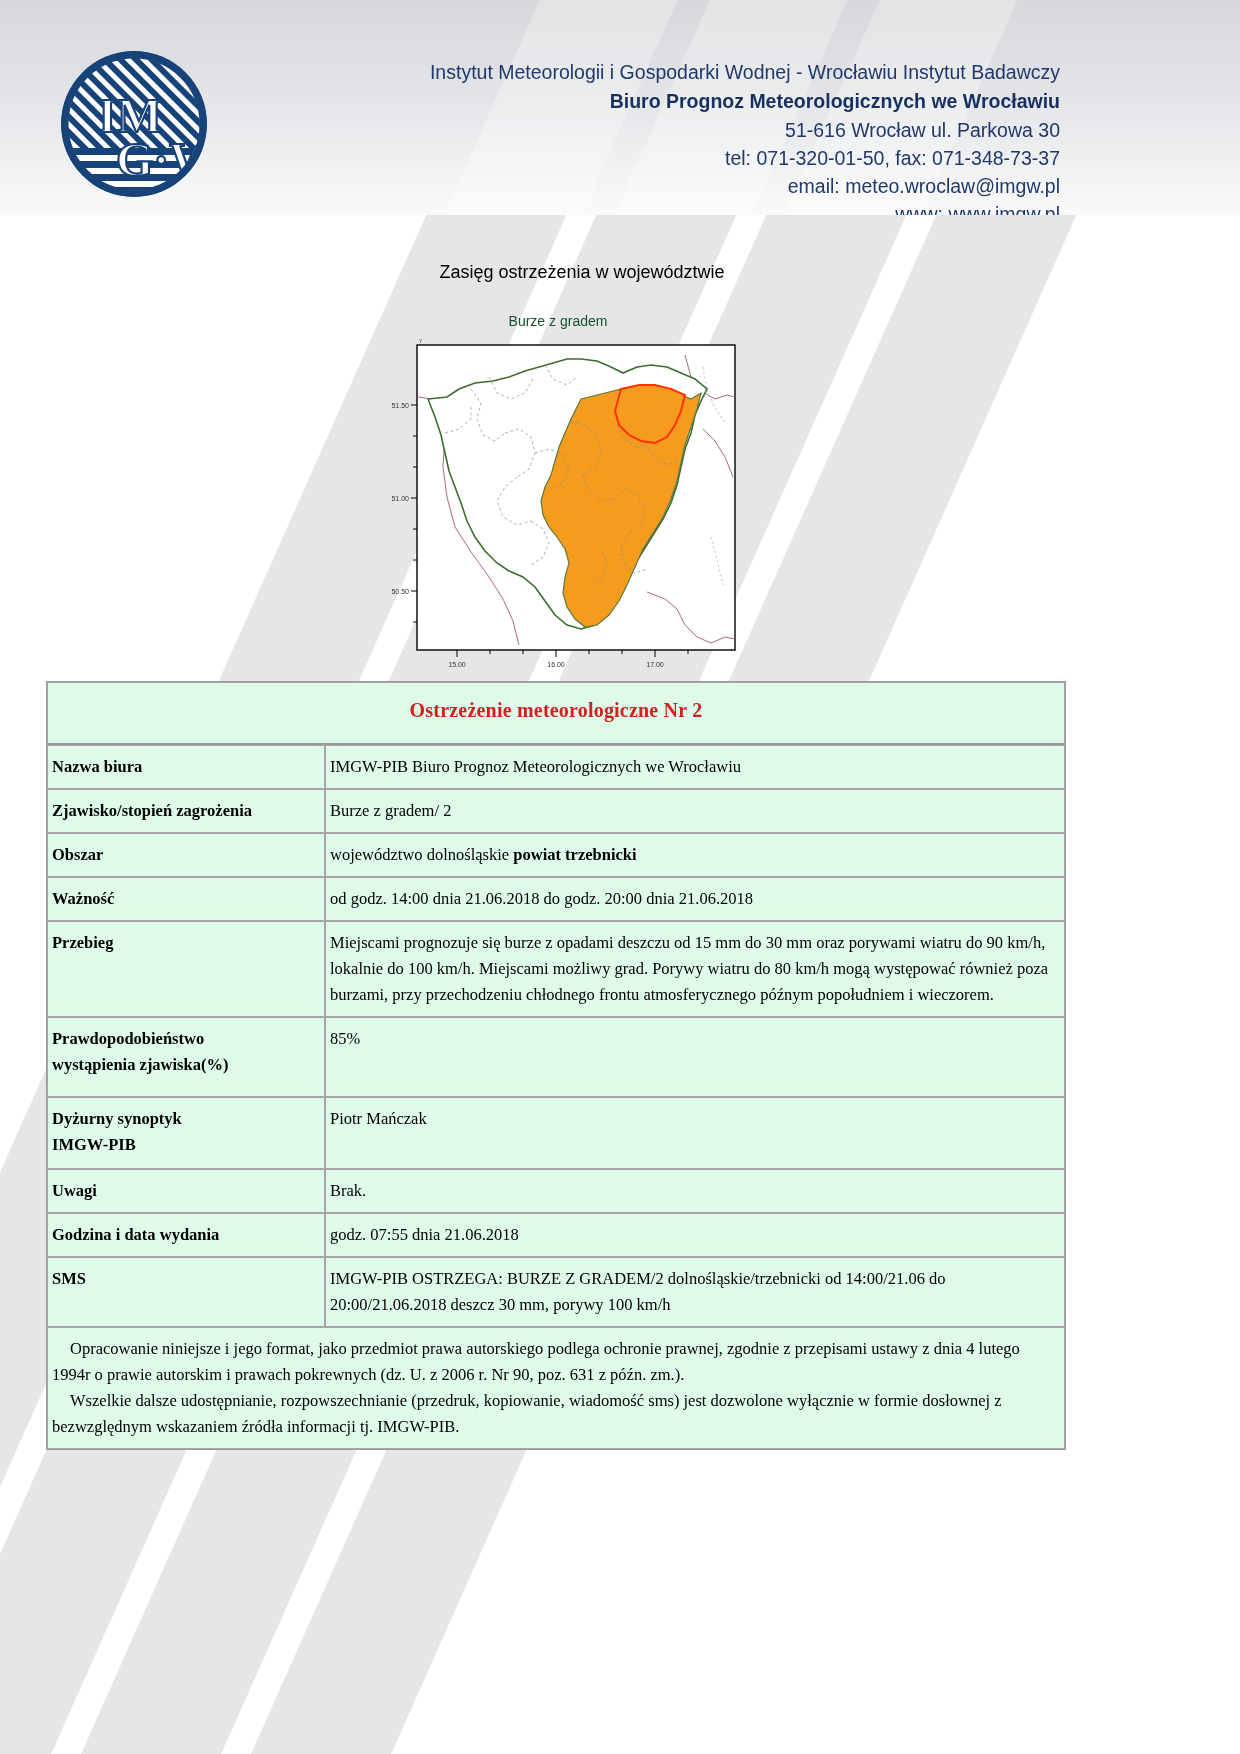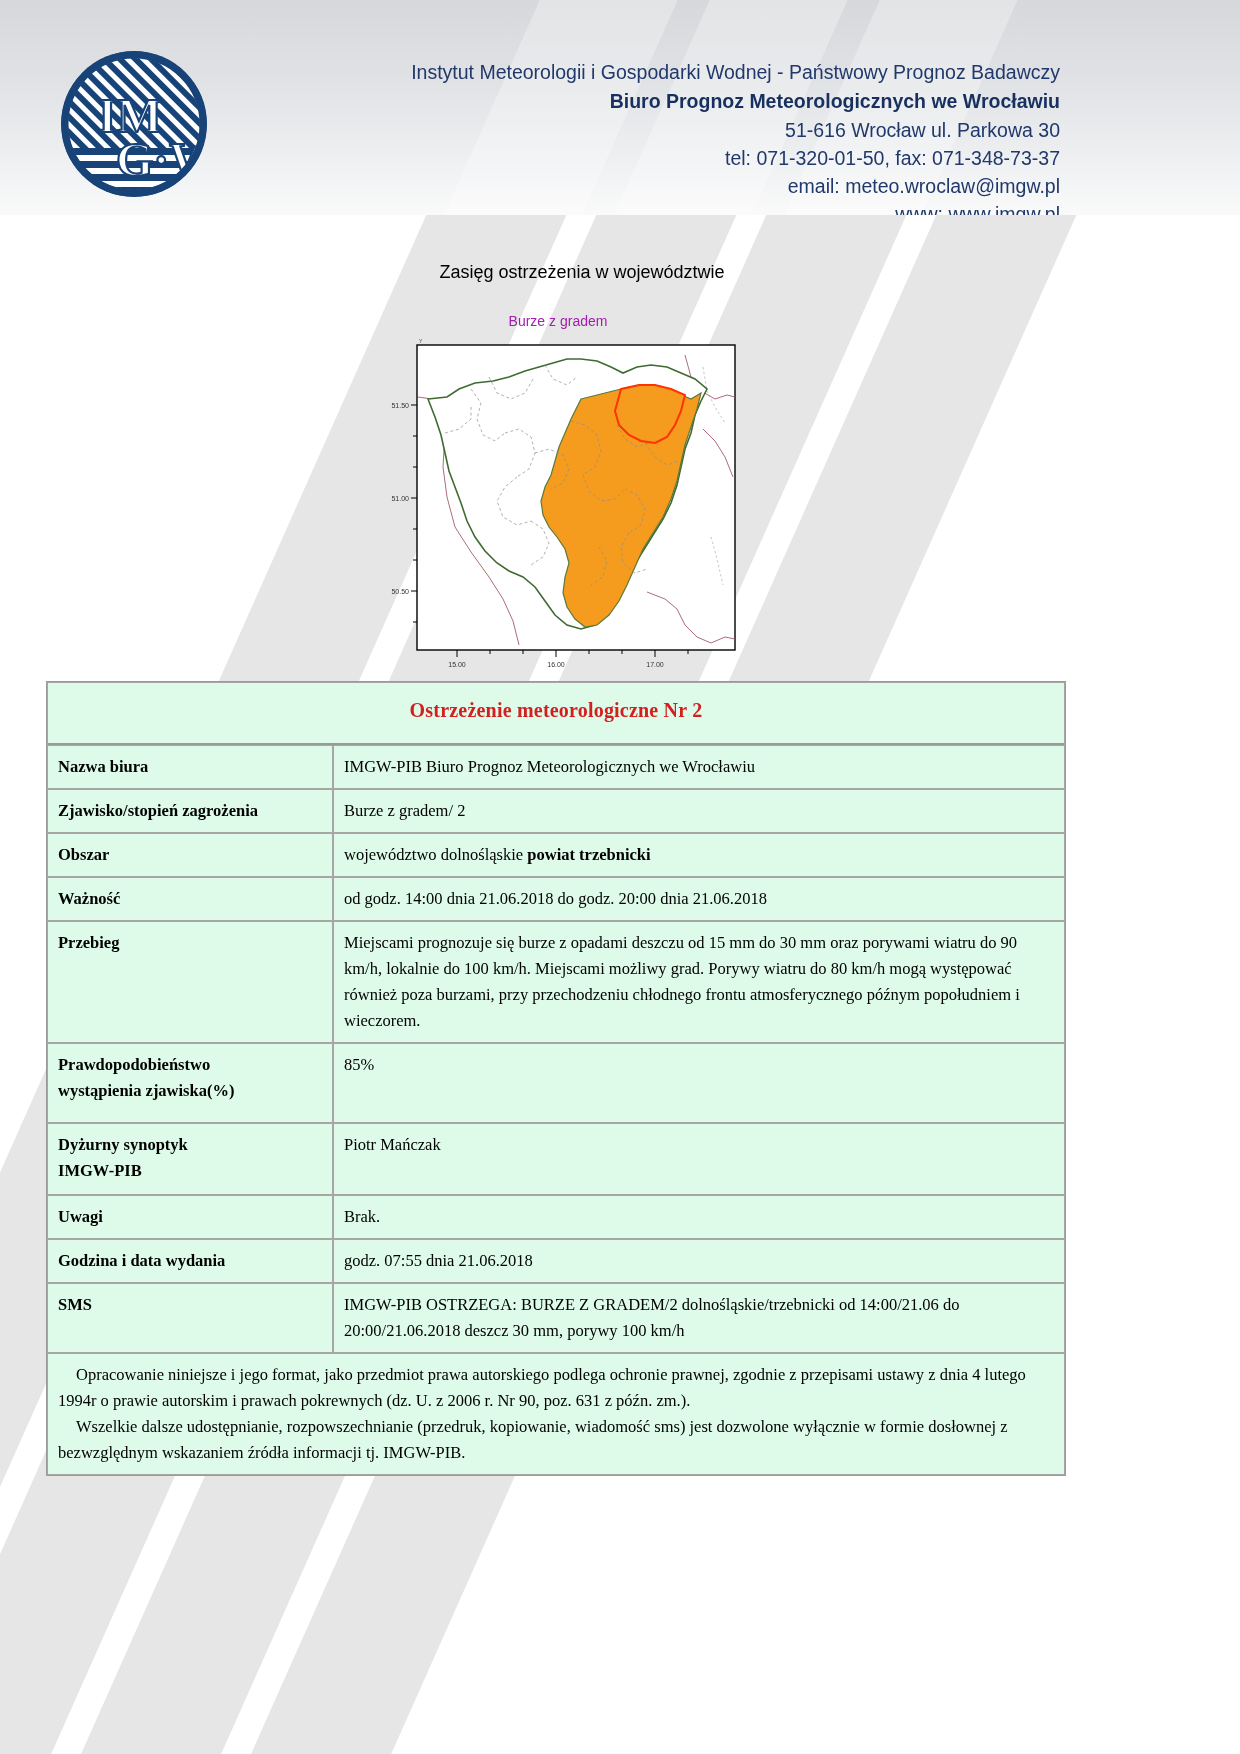--- a/index.html
+++ b/index.html
@@ -83,21 +83,21 @@
     padding-left: 22px;
   }
   .map-title span { position: relative; left: -60px; }
 
   .map-subtitle {
     position: absolute;
     left: 0; top: 313px;
     width: 1240px;
     text-align: center;
     font-size: 14px;
-    color: #a21caf;
+    color: #14532d;
     z-index: 2;
   }
   .map-subtitle span { position: relative; left: -62px; }
 
   .map-wrap {
     position: absolute;
     left: 385px; top: 337px;
     width: 360px; height: 345px;
     z-index: 2;
     background: transparent;
@@ -111,21 +111,21 @@
     width: 1018px;
     border-collapse: separate;
     border-spacing: 0;
     background: #86efac;
     z-index: 2;
     font-family: "Liberation Serif", serif;
     box-shadow: 0 0 0 1px #9a9a9a;
   }
   .tbl td {
     border: 1px solid #a6a6a6;
-    padding: 8px 10px;
+    padding: 8px 4px;
     vertical-align: top;
     font-size: 16.5px;
     line-height: 26px;
     color: #000;
     background: rgba(255,255,255,0.72);
   }
   .tbl .title-cell {
     text-align: center;
     padding: 14px 10px 18px 10px;
     border-bottom: 2px solid #9a9a9a;
@@ -193,21 +193,21 @@
             <rect x="0" y="139" width="152" height="7"></rect>
           </g>
           <text x="40" y="84" font-family="'Liberation Serif', serif" font-size="48" font-weight="bold" fill="#FFFFFF" stroke="#174379" stroke-width="2.2">IM</text>
           <text x="58" y="128" font-family="'Liberation Serif', serif" font-size="48" font-weight="bold" fill="#FFFFFF" stroke="#174379" stroke-width="2.2">G·W</text>
         </g>
         <circle cx="76" cy="76" r="69" fill="none" stroke="#174379" stroke-width="7"></circle>
       </svg>
     </div>
 
     <div class="header-text">
-      <div class="l1">Instytut Meteorologii i Gospodarki Wodnej - Państwowy Prognoz Badawczy</div>
+      <div class="l1">Instytut Meteorologii i Gospodarki Wodnej - Wrocławiu Instytut Badawczy</div>
       <div class="l2">Biuro Prognoz Meteorologicznych we Wrocławiu</div>
       <div class="l3">51-616 Wrocław ul. Parkowa 30</div>
       <div class="l4">tel: 071-320-01-50, fax: 071-348-73-37</div>
       <div class="l5">email: meteo.wroclaw@imgw.pl</div>
       <div class="l6">www: www.imgw.pl</div>
     </div>
   </div>
 
   <div class="map-title">
     <span>Zasięg ostrzeżenia w województwie</span>

